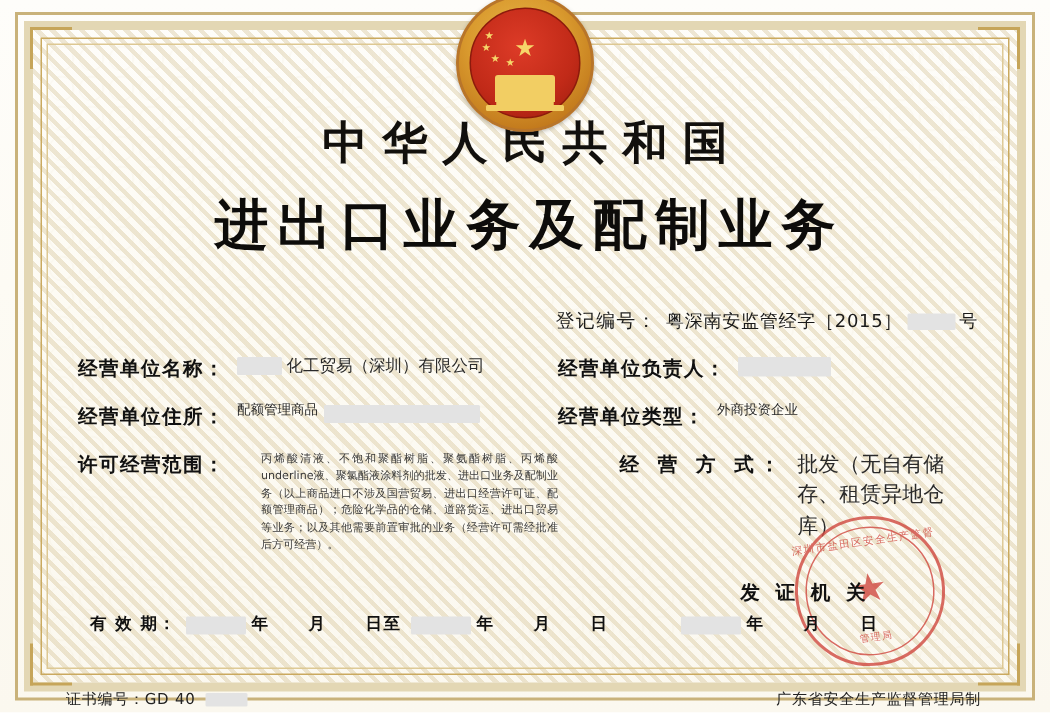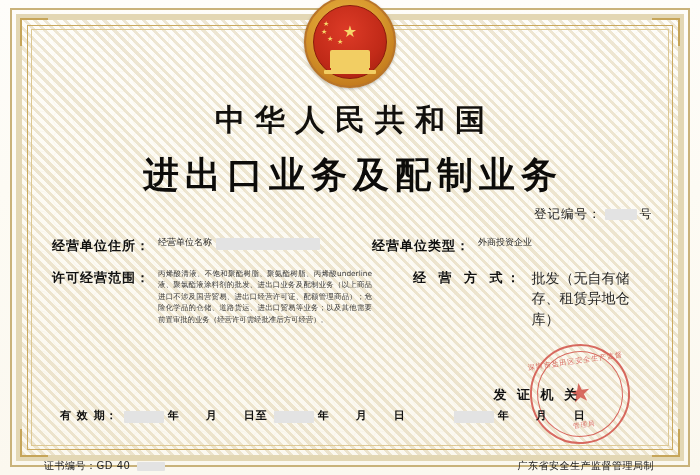--- a/index.html
+++ b/index.html
@@ -120,21 +120,21 @@
     transform: translateX(-50%);
     width: 52px; height: 4px;
     background: #f2ce63;
     border-radius: 1px;
   }
 
   
   .title-block {
     position: absolute;
     left: 0; right: 0;
-    top: 100px;
+    top: 75px;
     text-align: center;
   }
   .title-main {
     font-family: "DejaVu Sans", "Liberation Sans", sans-serif;
     font-size: 30px;
     font-weight: bold;
     letter-spacing: 10px;
     color: #12100d;
     text-indent: 10px;
   }
@@ -198,21 +198,21 @@
   .lbl-sp { letter-spacing: 4px; padding-left: 41px; }
   .val {
     margin-left: 8px;
     font-size: 11px;
     color: #2a2a2a;
     line-height: 1.5;
   }
   .val.small { font-size: 9px; line-height: 1.45; }
 
   .scope-text {
-    margin-left: 8px;
+    margin-left: 24px;
     font-size: 7.4px;
     line-height: 1.55;
     color: #3a3a3a;
     width: 230px;
     text-align: justify;
   }
 
   
   .seal {
     position: absolute;
@@ -344,31 +344,43 @@
     <div class="emblem-base"></div>
   </div>
 
   <div class="title-block">
     <div class="title-main">中华人民共和国</div>
     <div class="title-sub">进出口业务及配制业务</div>
   </div>
 
   <div class="reg-line">
     <span class="reg-label">登记编号：</span>
+    <span class="reg-value">粤深南安监管经字［2015］</span>
     <span class="redact" style="width:32px;height:11px;margin:0 3px;"></span>
     <span class="reg-value" style="margin-left:0;">号</span>
   </div>
 
   <div class="fields">
 
+    <div class="row">
+      <div class="col-left">
+        <span class="lbl">经营单位名称：</span>
+        <span class="redact" style="width:30px;height:12px;margin:2px 3px 0 8px;"></span>
+        <span class="val" style="margin-left:0;">化工贸易（深圳）有限公司</span>
+      </div>
+      <div class="col-right">
+        <span class="lbl">经营单位负责人：</span>
+        <span class="redact" style="width:62px;height:13px;margin:2px 0 0 8px;"></span>
+      </div>
+    </div>
 
     <div class="row">
       <div class="col-left">
         <span class="lbl">经营单位住所：</span>
-        <span class="val small">经营单位名称</span>
+        <span class="val small">配额管理商品</span>
         <span class="redact" style="width:104px;height:12px;margin:2px 0 0 4px;"></span>
       </div>
       <div class="col-right">
         <span class="lbl">经营单位类型：</span>
         <span class="val small">外商投资企业</span>
       </div>
     </div>
 
     <div class="row" style="margin-top:2px;">
       <div class="col-left">

